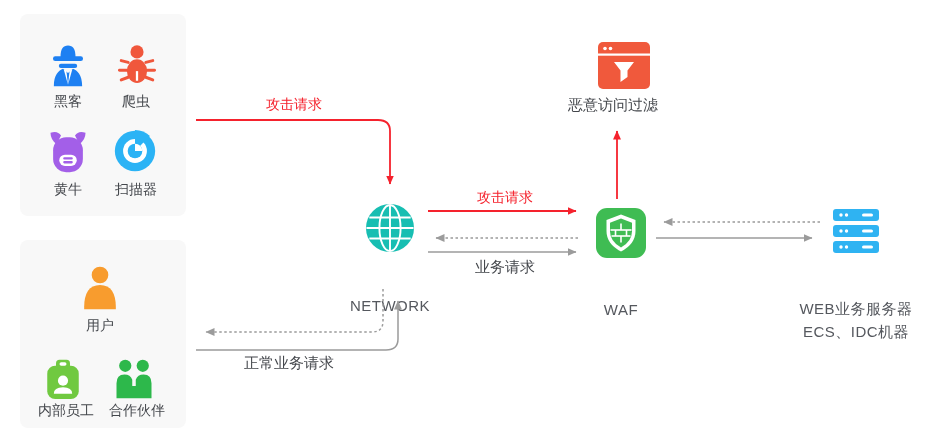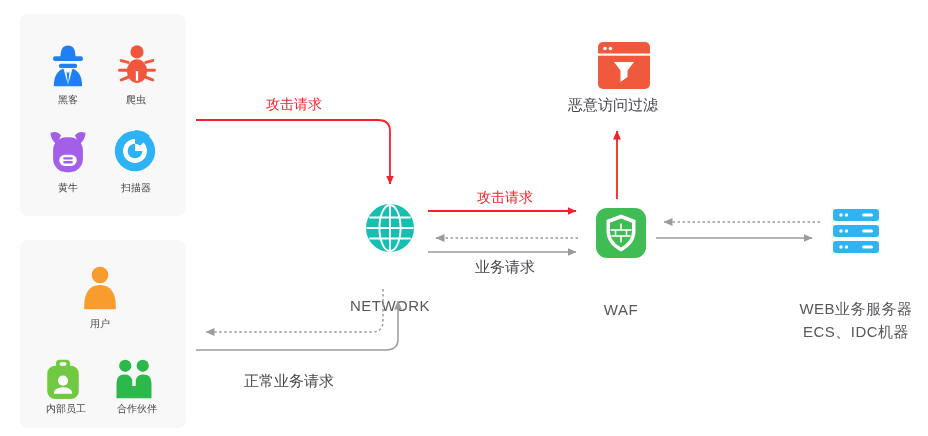--- a/index.html
+++ b/index.html
@@ -4,21 +4,21 @@
 <style>
   html,body{margin:0;padding:0;background:#fff;}
   body{font-family:"Liberation Sans","DejaVu Sans",sans-serif;}
   .canvas{position:relative;width:928px;height:436px;background:#fff;overflow:hidden;}
   .panel{position:absolute;background:#f8f8f8;border-radius:8px;}
   .panel-threats{left:20px;top:14px;width:166px;height:202px;}
   .panel-users{left:20px;top:240px;width:166px;height:188px;}
   .icon{position:absolute;}
   .lbl{position:absolute;transform:translateX(-50%);white-space:nowrap;
        font-size:15px;color:#44474c;text-align:center;}
-  .lbl.small{font-size:10px;}
+  .lbl.small{font-size:14px;}
   .lbl.red{color:#f5222d;font-size:14px;}
   .lbl.node{color:#55585e;letter-spacing:.5px;margin-top:40px;}
   .arrows{position:absolute;left:0;top:0;}
   .ln-red{stroke:#f5222d;stroke-width:1.8;fill:none;}
   .ln-gray{stroke:#9b9b9b;stroke-width:1.5;fill:none;}
   .dash{stroke-dasharray:2.5,2.5;}
 </style>
 </head>
 <body>
 
@@ -177,15 +177,15 @@
     <path class="ln-gray" d="M428,252 H576" marker-end="url(#mg)"></path>
     <path class="ln-gray dash" d="M820,222 H664" marker-end="url(#mg)"></path>
     <path class="ln-gray" d="M656,238 H812" marker-end="url(#mg)"></path>
     <path class="ln-gray dash" d="M383,289 V321 Q383,332 372,332 H206" marker-end="url(#mg)"></path>
     <path class="ln-gray" d="M196,350 H386 Q398,350 398,339 V301" marker-end="url(#mg)"></path>
   </svg>
 
   <div class="lbl red" style="left:294px;top:96px">攻击请求</div>
   <div class="lbl red" style="left:505px;top:189px">攻击请求</div>
   <div class="lbl" style="left:505px;top:258px">业务请求</div>
-  <div class="lbl" style="left:289px;top:372px">正常业务请求</div>
+  <div class="lbl" style="left:289px;top:354px">正常业务请求</div>
 
 </div>
 
 </body></html>

